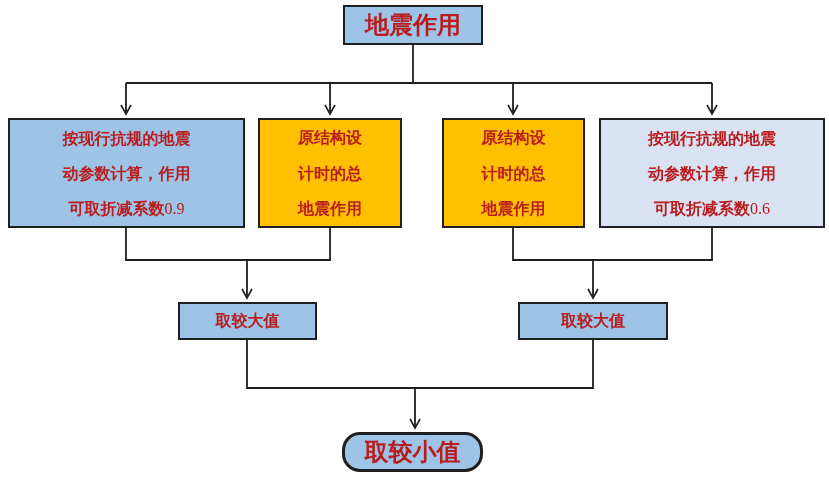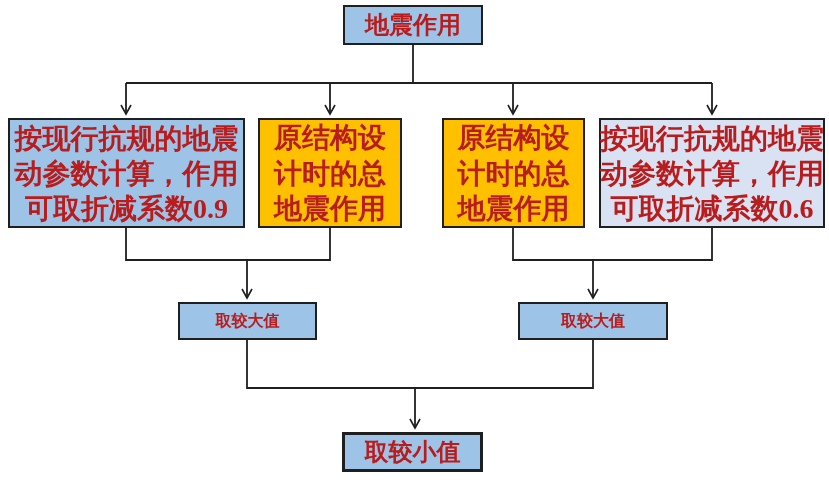--- a/index.html
+++ b/index.html
@@ -11,31 +11,31 @@
   .node{
     position:absolute;box-sizing:border-box;
     display:flex;flex-direction:column;align-items:center;justify-content:center;
     text-align:center;font-weight:bold;
     border:2px solid var(--line,#1f1f1f);
   }
   .blue{background:var(--light_blue,#9DC3E6);}
   .orange{background:var(--orange,#FFC000);justify-content:space-between;}
   .pale{background:var(--pale_blue,#D9E2F3);}
   .root-node{left:343px;top:5px;width:140px;height:40px;font-size:24px;}
-  .branch{top:118px;height:110px;font-size:28px;line-height:35px;}
+  .branch{top:118px;height:110px;font-size:16px;line-height:35px;}
   .branch .ln{white-space:nowrap;}
   .left-outer{left:8px;width:237px;}
   .left-inner{left:258px;width:144px;}
   .right-inner{left:442px;width:143px;}
   .right-outer{left:599px;width:226px;}
-  .num{font-family:"Liberation Serif",serif;font-weight:bold;}
+  .num{font-family:"Liberation Serif",serif;font-weight:normal;}
   .mid{top:302px;height:38px;font-size:16px;}
   .mid-left{left:178px;width:139px;}
   .mid-right{left:518px;width:150px;}
-  .min-node{left:342px;top:432px;width:141px;height:40px;font-size:24px;border-width:3px;}
+  .min-node{left:342px;top:432px;width:141px;height:40px;font-size:24px;border-width:3px;border-radius:18px;}
   .cline{stroke:var(--line,#1f1f1f);stroke-width:1.8;fill:none;}
 </style>
 </head>
 <body>
 
 <div class="canvas" style="--light_blue: #9DC3E6; --orange: #FFC000; --pale_blue: #D9E2F3; --line: #1F1F1F;">
 
   <svg class="connector-layer" width="829" height="486" viewBox="0 0 829 486" xmlns="http://www.w3.org/2000/svg">
     <defs>
       <marker id="arrow" viewBox="-10 -6 12 12" refX="0" refY="0" markerWidth="12" markerHeight="12" orient="auto" markerUnits="userSpaceOnUse">

